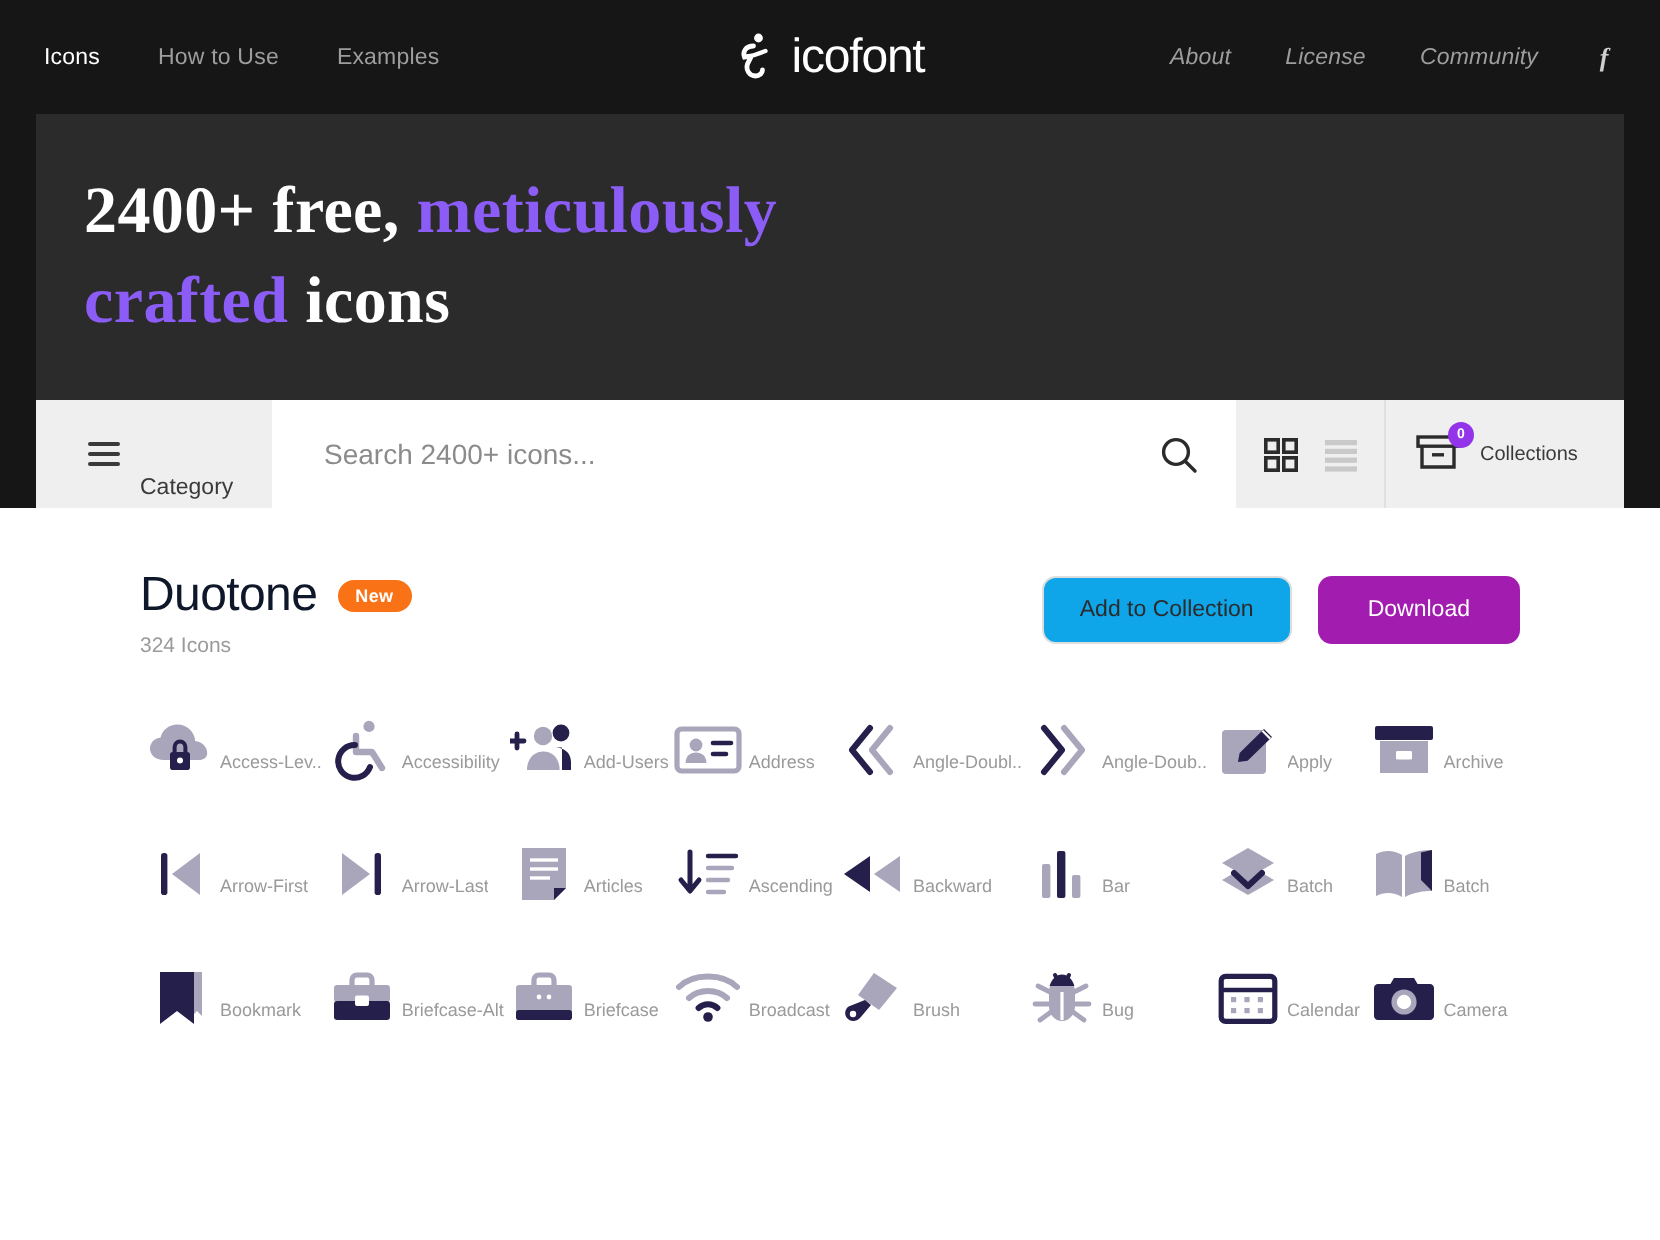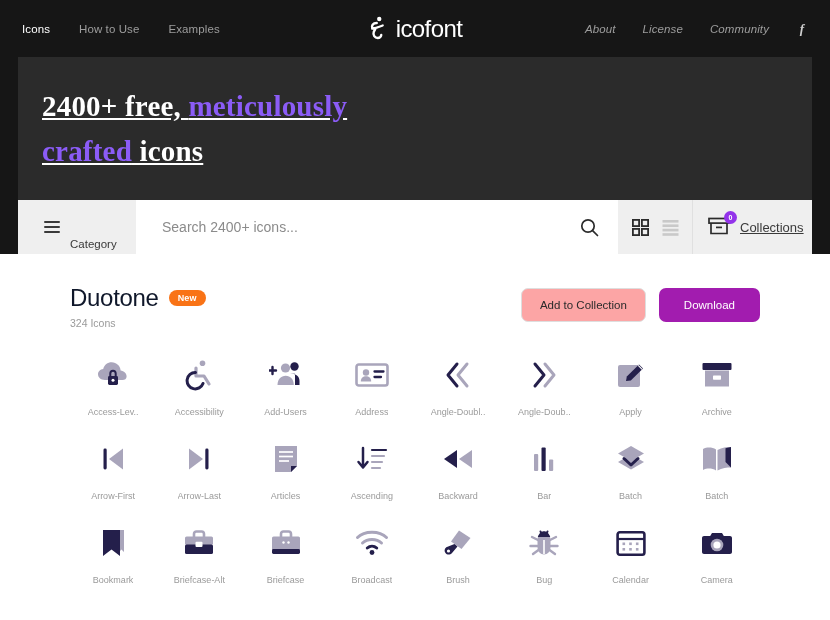--- a/index.html
+++ b/index.html
@@ -86,27 +86,26 @@
   .hero {
     background: #2b2b2b;
     height: 143px;
     padding: 0 24px;
     display: flex;
     flex-direction: column;
     justify-content: center;
   }
   .hero h1 {
     font-family: "Liberation Serif", serif;
-    font-size: 29px;
+    font-size: 33px;
     line-height: 45px;
     color: #ffffff;
     font-weight: 700;
     letter-spacing: .2px;
     max-width: 470px;
-    text-decoration: underline;
   }
   .hero h1 .accent { color: #8b5cf6; }
 
   
   .searchbar-wrap {
     background: #161616;
     padding: 0 18px;
   }
   .searchbar {
     height: 54px;
@@ -187,21 +186,21 @@
     height: 13px;
     border-radius: 50%;
     background: #9333ea;
     color: #ffffff;
     font-size: 7px;
     display: flex;
     align-items: center;
     justify-content: center;
     font-weight: bold;
   }
-  .coll-label { font-size: 13px; color: #3a3a3a; text-decoration: underline; }
+  .coll-label { font-size: 10px; color: #3a3a3a; }
 
   
   .content { padding: 30px 70px 0 70px; background: #ffffff; }
 
   .section-head {
     display: flex;
     align-items: flex-start;
     margin-bottom: 26px;
   }
   .title-row { display: flex; align-items: center; gap: 10px; }
@@ -234,32 +233,32 @@
   }
   .btn {
     font-family: "Liberation Sans", sans-serif;
     font-size: 11.5px;
     border-radius: 7px;
     padding: 10px 18px;
     cursor: pointer;
     border: 1px solid transparent;
     white-space: nowrap;
   }
-  .btn-outline { background: #fca5a5; color: #2b2b2b; border-color: #dedede; }
+  .btn-outline { background: #0ea5e9; color: #2b2b2b; border-color: #dedede; }
   .btn-primary { background: #a21caf; color: #ffffff; font-weight: 400; padding: 10px 24px; }
 
   
   .icon-grid {
     display: grid;
     grid-template-columns: repeat(8, 1fr);
     row-gap: 22px;
   }
   .icon-cell {
     display: flex;
-    flex-direction: column;
+    flex-direction: row;
     align-items: center;
     cursor: pointer;
   }
   .icon-art {
     width: 40px;
     height: 40px;
     display: flex;
     align-items: center;
     justify-content: center;
   }

